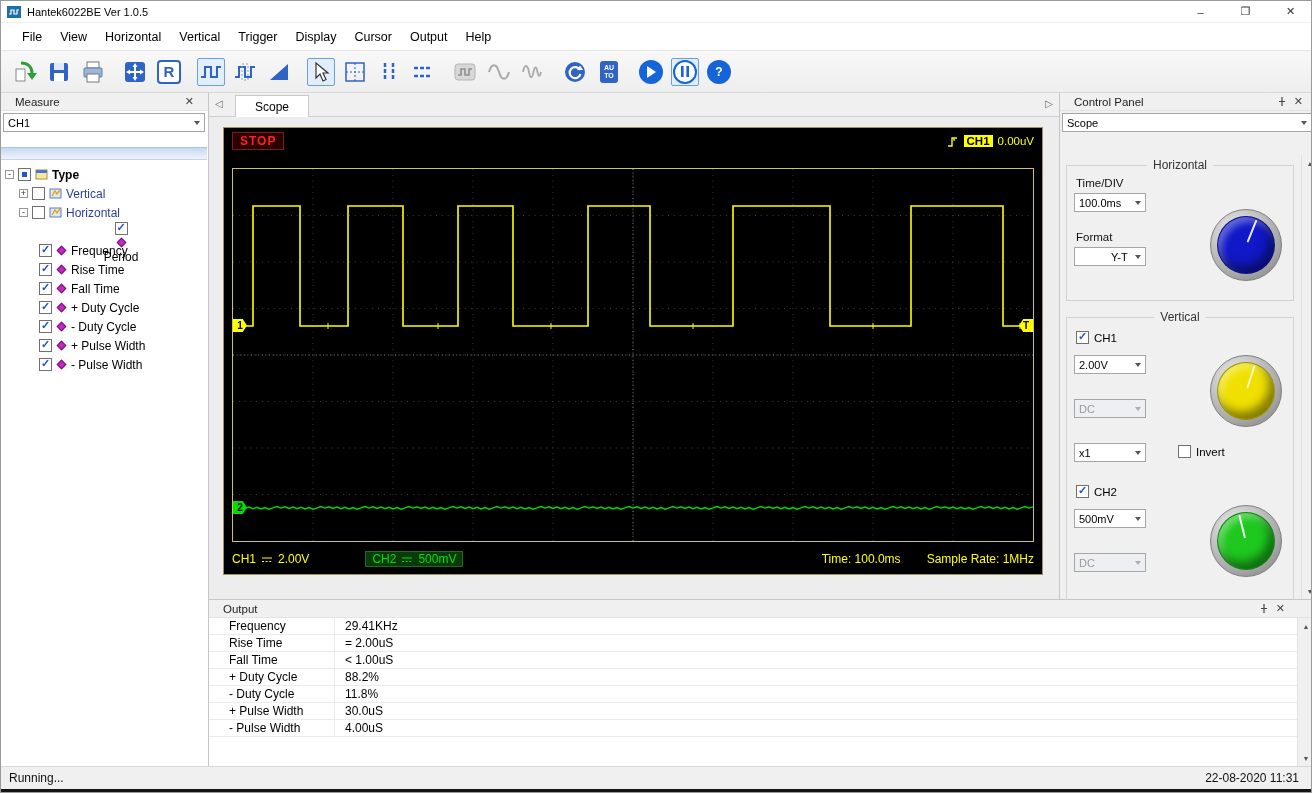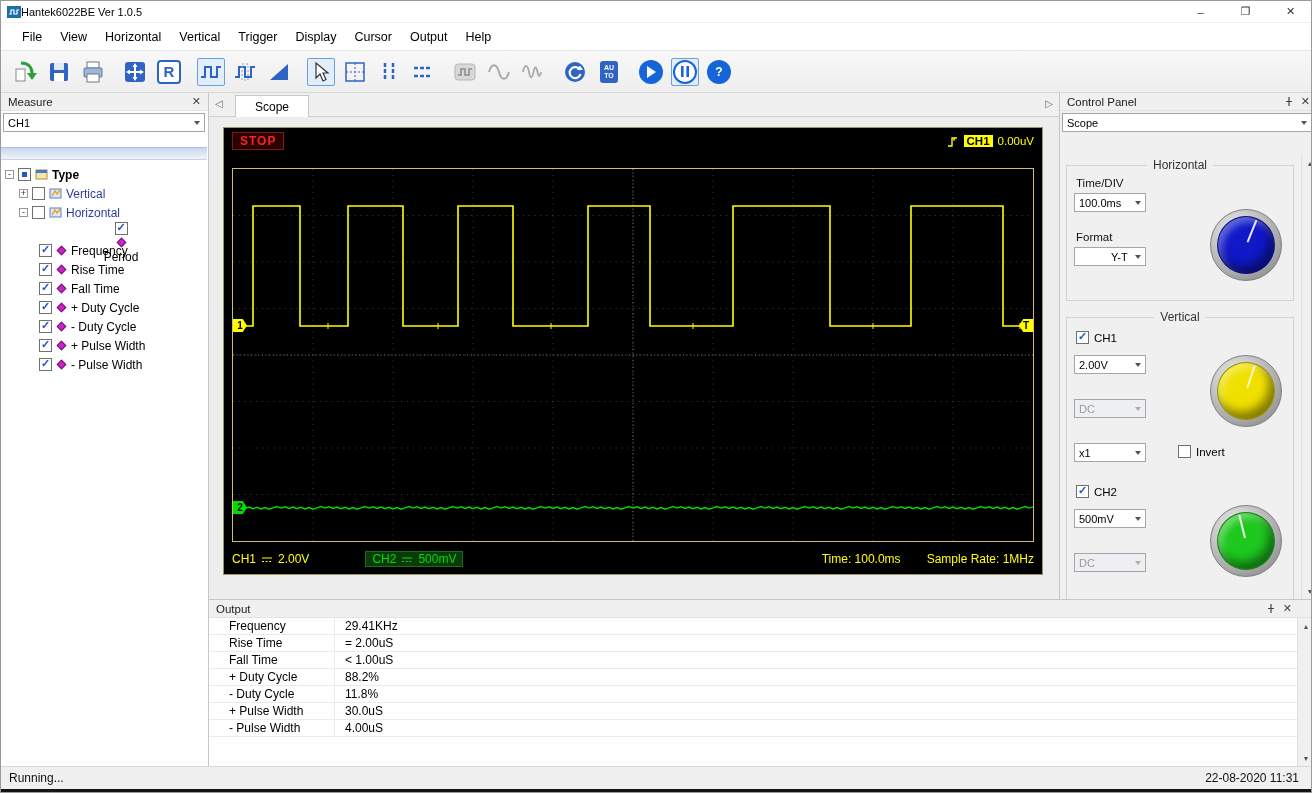--- a/index.html
+++ b/index.html
@@ -5,21 +5,21 @@
   * { box-sizing: border-box; margin: 0; padding: 0; }
   body { background:#808080; font-family:"Liberation Sans", sans-serif; }
   .window { position:relative; width:1312px; height:793px; background:#f0f0f0;
             border:1px solid #9a9a9a; overflow:hidden; font-size:12px; color:#000; }
   .abs { position:absolute; }
 
   
   .titlebar { left:0; top:0; width:1312px; height:22px; background:#fff;
               display:flex; align-items:center; border-bottom:1px solid #f0f0f0; }
   .app-icon { width:14px; height:14px; margin-left:6px; }
-  .title-text { font-size:11px; }
+  .title-text { font-size:11px; margin-left:6px; }
   .win-controls { margin-left:auto; display:flex; height:100%; }
   .win-btn { width:45px; height:100%; display:flex; align-items:center; justify-content:center;
              font-size:11px; color:#333; }
 
   
   .menubar { left:0; top:22px; width:1312px; height:28px; background:#fff;
              border-bottom:1px solid #e6e6e6; display:flex; align-items:center; padding-left:12px; }
   .menu-item { padding:0 9px; font-size:12.5px; cursor:default; }
 
   
@@ -34,21 +34,21 @@
   .auto-badge { background:#2f63c4; color:#fff; font-size:7px; line-height:8px; font-weight:bold;
                 padding:3px 4px; border-radius:3px; text-align:center; }
   .circle-btn { width:24px; height:24px; border-radius:50%; background:#1565d8; color:#fff;
                 display:flex; align-items:center; justify-content:center; font-size:12px; font-weight:bold; }
   .circle-btn.outline { background:#fff; border:2px solid #1565d8; color:#1565d8; }
   .r-badge { width:24px; height:24px; border:2px solid #2f63c4; border-radius:4px; color:#2f63c4;
              font-weight:bold; font-size:15px; display:flex; align-items:center; justify-content:center; background:#fff; }
 
   
   .panel-head { height:18px; background:#f0f0f0; display:flex; align-items:center;
-                padding:0 7px; font-size:11.5px; border-bottom:1px solid #e3e3e3; color:#222; }
+                padding:0 14px; font-size:11.5px; border-bottom:1px solid #e3e3e3; color:#222; }
   .panel-head .hicons { margin-left:auto; display:flex; gap:7px; align-items:center; color:#444; font-size:11px; }
   .dd { position:absolute; height:19px; background:#fff; border:1px solid #a6a6a6;
         display:flex; align-items:center; font-size:11px; }
   .dd .val { flex:1; padding-left:4px; white-space:nowrap; overflow:hidden; }
   .dd .chev { width:15px; height:100%; display:flex; align-items:center; justify-content:center; }
   .dd .chev::after { content:""; border-left:3.5px solid transparent; border-right:3.5px solid transparent;
                      border-top:4.5px solid #555; }
   .dd.disabled { background:#edeff3; color:#9a9a9a; }
   .dd.disabled .chev::after { border-top-color:#adadad; }
   .cb { width:13px; height:13px; border:1px solid #707070; background:#fff; display:inline-block;

